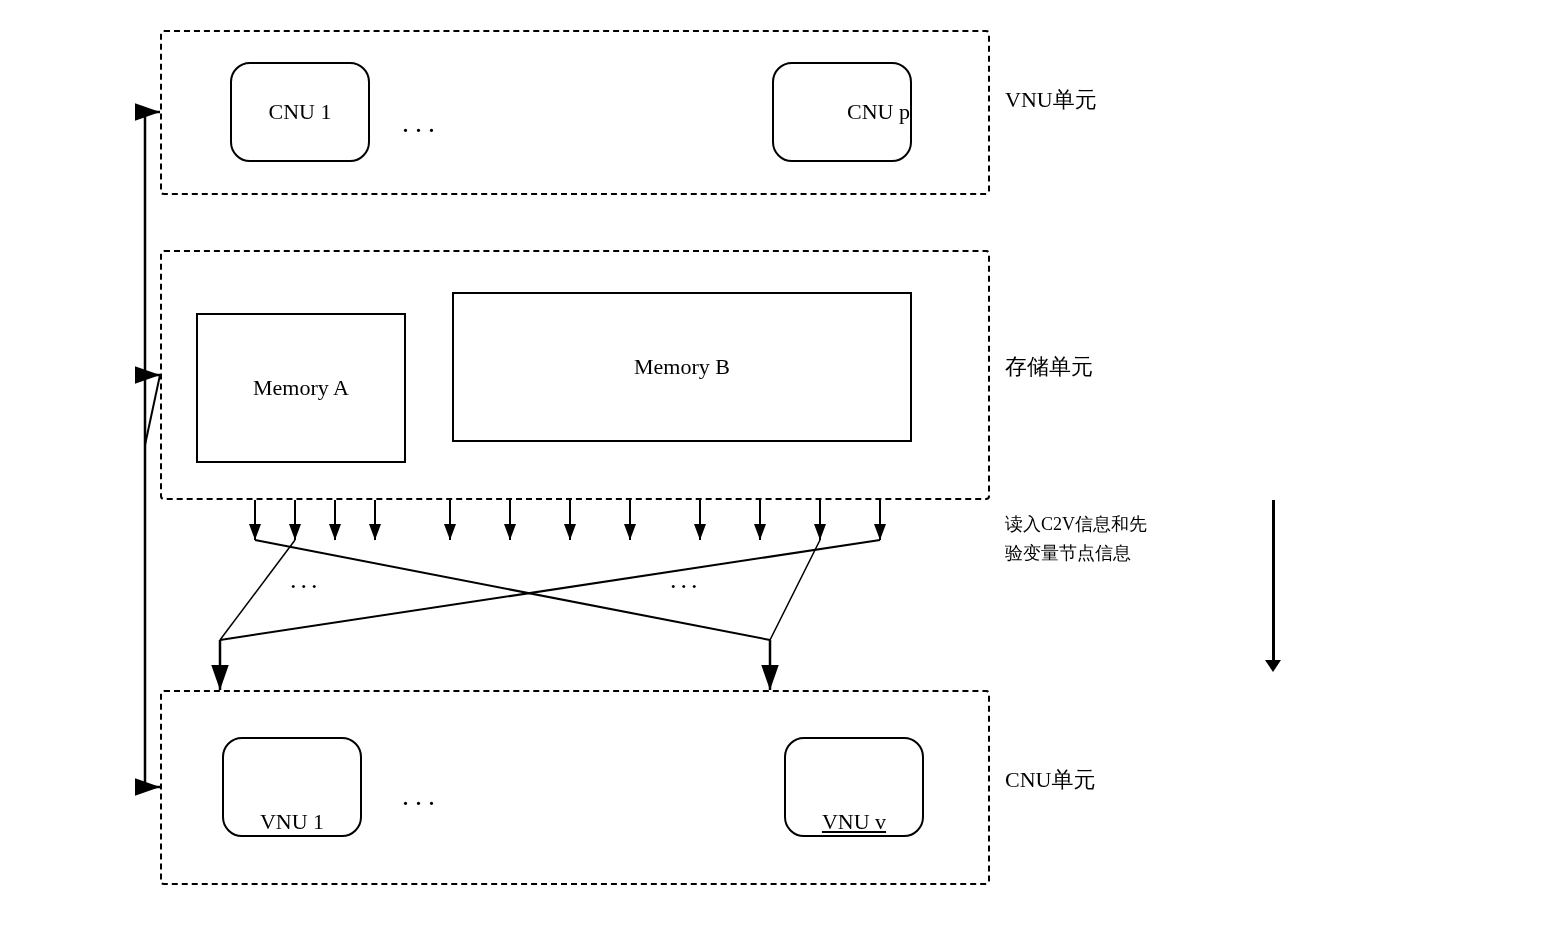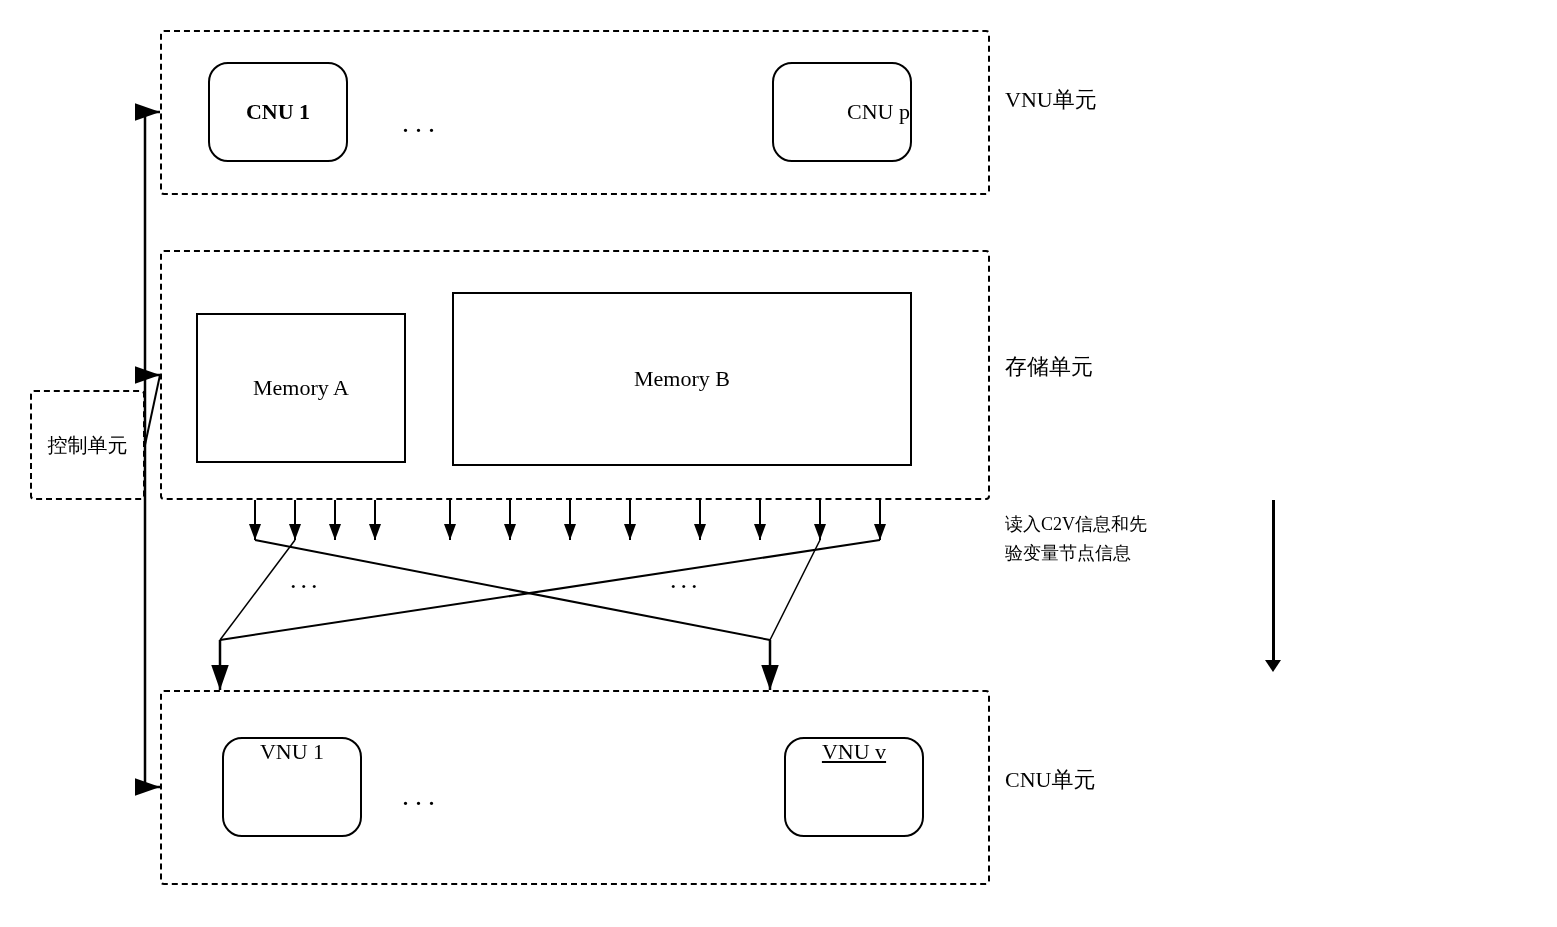--- a/index.html
+++ b/index.html
@@ -39,21 +39,21 @@
       border: 2px solid #000;
       border-radius: 20px;
       background: #fff;
       display: flex;
       align-items: center;
       justify-content: center;
       font-size: 22px;
       font-family: "Times New Roman", serif;
     }
 
-    .cnu1 { left: 46px; font-weight: bold; }
+    .cnu1 { left: 68px; }
     .cnup { left: 610px; justify-content: flex-end; }
 
     .cnu-dots {
       position: absolute;
       top: 75px;
       left: 240px;
       font-size: 28px;
       letter-spacing: 6px;
       font-family: "Times New Roman", serif;
     }
@@ -91,21 +91,21 @@
     .memory-a {
       left: 34px;
       width: 210px;
       height: 150px;
       margin-top: 21px;
     }
 
     .memory-b {
       left: 290px;
       width: 460px;
-      height: 174px;
+      height: 150px;
     }
 
     .memory-label {
       position: absolute;
       top: 332px;
       left: 985px;
       font-size: 22px;
     }
 
     
@@ -121,21 +121,21 @@
 
     .vnu-node {
       position: absolute;
       top: 45px;
       width: 140px;
       height: 100px;
       border: 2px solid #000;
       border-radius: 20px;
       background: #fff;
       display: flex;
-      align-items: flex-start;
+      align-items: flex-end;
       justify-content: center;
       font-size: 22px;
       font-family: "Times New Roman", serif;
     }
 
     .vnu1 { left: 60px; }
     .vnuv { left: 622px; text-decoration: underline; }
 
     .vnu-dots {
       position: absolute;
@@ -243,23 +243,20 @@
       <span>VNU 1</span>
     </div>
     <div class="vnu-node vnuv">
       <span>VNU v</span>
     </div>
     <div class="vnu-dots">...</div>
   </div>
 
   <div class="vnu-label">CNU单元</div>
 
-  <div class="control-box">
-    <span>控制单元</span>
-  </div>
 
   <div class="right-label">
     <div>读入C2V信息和先</div>
     <div>验变量节点信息</div>
   </div>
 
   <div class="right-arrow-container">
     <div class="right-arrow-line"></div>
     <div class="right-arrow-head"></div>
   </div>

